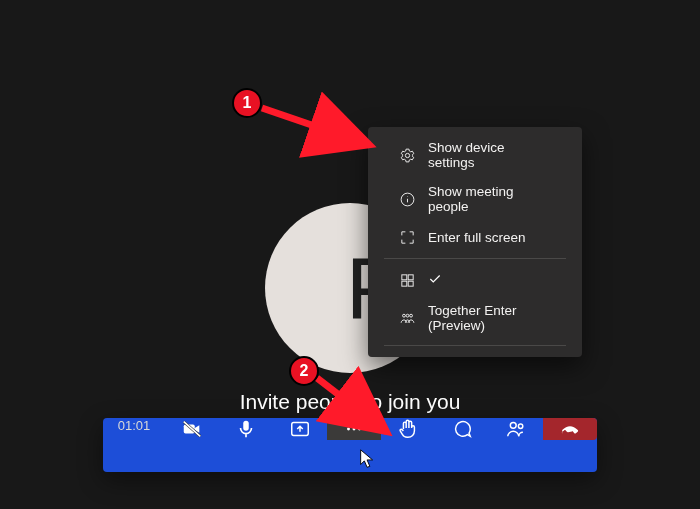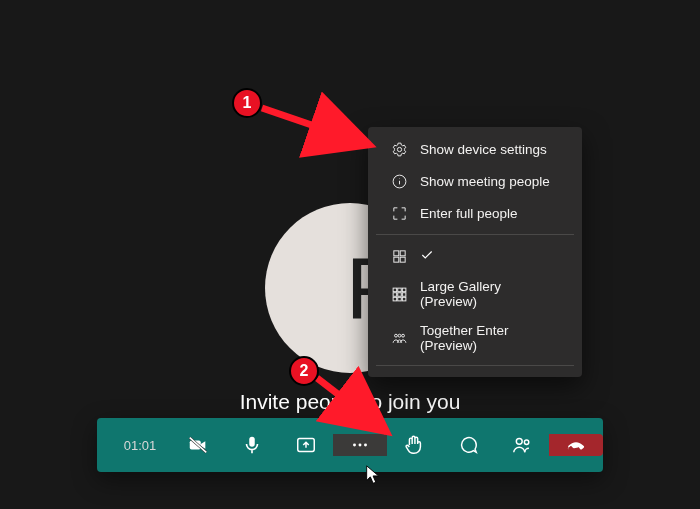--- a/index.html
+++ b/index.html
@@ -33,24 +33,24 @@
     font-size: 21px; font-weight: 400; color: #fff;
     white-space: nowrap;
   }
 
   
   .toolbar {
     position: absolute;
     left: 50%; transform: translateX(-50%);
     top: 418px;
     height: 54px;
-    background: #0f766e;
+    background: #1d4ed8;
     border-radius: 4px;
     box-shadow: 0 8px 24px rgba(0,0,0,.45);
-    display: flex; align-items: center; padding-left: 12px;
+    display: flex; align-items: flex-start;
   }
   .tb-item {
     width: 54px;
     display: flex; align-items: center; justify-content: center;
     color: #fff;
     position: relative;
   }
   .tb-timer {
     width: 62px;
     font-size: 13px; color: #d8d8d8;
@@ -69,21 +69,21 @@
     pointer-events: none;
   }
 
   
   .menu {
     position: absolute;
     left: 368px; top: 127px;
     width: 214px;
     background: #2d2c2c;
     border-radius: 4px;
-    padding: 6px 8px;
+    padding: 6px 16px;
     box-shadow: 0 10px 26px rgba(0,0,0,.55);
     font-size: 13.5px;
     color: #f3f2f1;
   }
   .menu-item {
     display: flex; align-items: center;
     gap: 12px;
     padding: 7px 14px;
     cursor: default;
   }
@@ -136,53 +136,37 @@
           </svg>
       </span>
       <span class="mi-label">Show meeting people</span>
     </div>
     <div class="menu-item">
       <span class="mi-icon">
         <svg viewBox="0 0 24 24">
             <path d="M4 9V4h5M20 9V4h-5M4 15v5h5M20 15v5h-5"></path>
           </svg>
       </span>
-      <span class="mi-label">Enter full people</span>
+      <span class="mi-label">Enter full screen</span>
     </div>
     <div class="menu-sep"></div>
     <div class="menu-item">
       <span class="mi-icon">
         <svg viewBox="0 0 24 24">
             <rect x="4" y="4" width="7" height="7"></rect>
             <rect x="13" y="4" width="7" height="7"></rect>
             <rect x="4" y="13" width="7" height="7"></rect>
             <rect x="13" y="13" width="7" height="7"></rect>
           </svg>
       </span>
       <span class="mi-check">
         <svg viewBox="0 0 24 24">
             <polyline points="4 12 9 17 20 6"></polyline>
           </svg>
       </span>
-    </div>
-    <div class="menu-item">
-      <span class="mi-icon">
-        <svg viewBox="0 0 24 24">
-            <rect x="3" y="3" width="5" height="5"></rect>
-            <rect x="9.5" y="3" width="5" height="5"></rect>
-            <rect x="16" y="3" width="5" height="5"></rect>
-            <rect x="3" y="9.5" width="5" height="5"></rect>
-            <rect x="9.5" y="9.5" width="5" height="5"></rect>
-            <rect x="16" y="9.5" width="5" height="5"></rect>
-            <rect x="3" y="16" width="5" height="5"></rect>
-            <rect x="9.5" y="16" width="5" height="5"></rect>
-            <rect x="16" y="16" width="5" height="5"></rect>
-          </svg>
-      </span>
-      <span class="mi-label">Large Gallery (Preview)</span>
     </div>
     <div class="menu-item">
       <span class="mi-icon">
         <svg viewBox="0 0 24 24">
             <circle cx="7" cy="8" r="2"></circle>
             <circle cx="12" cy="8" r="2"></circle>
             <circle cx="17" cy="8" r="2"></circle>
             <path d="M3 18c0-2 2-4 4-4s4 2 4 4M9 18c0-2 1.5-4 3-4s3 2 3 4M13 18c0-2 2-4 4-4s4 2 4 4"></path>
           </svg>
       </span>

